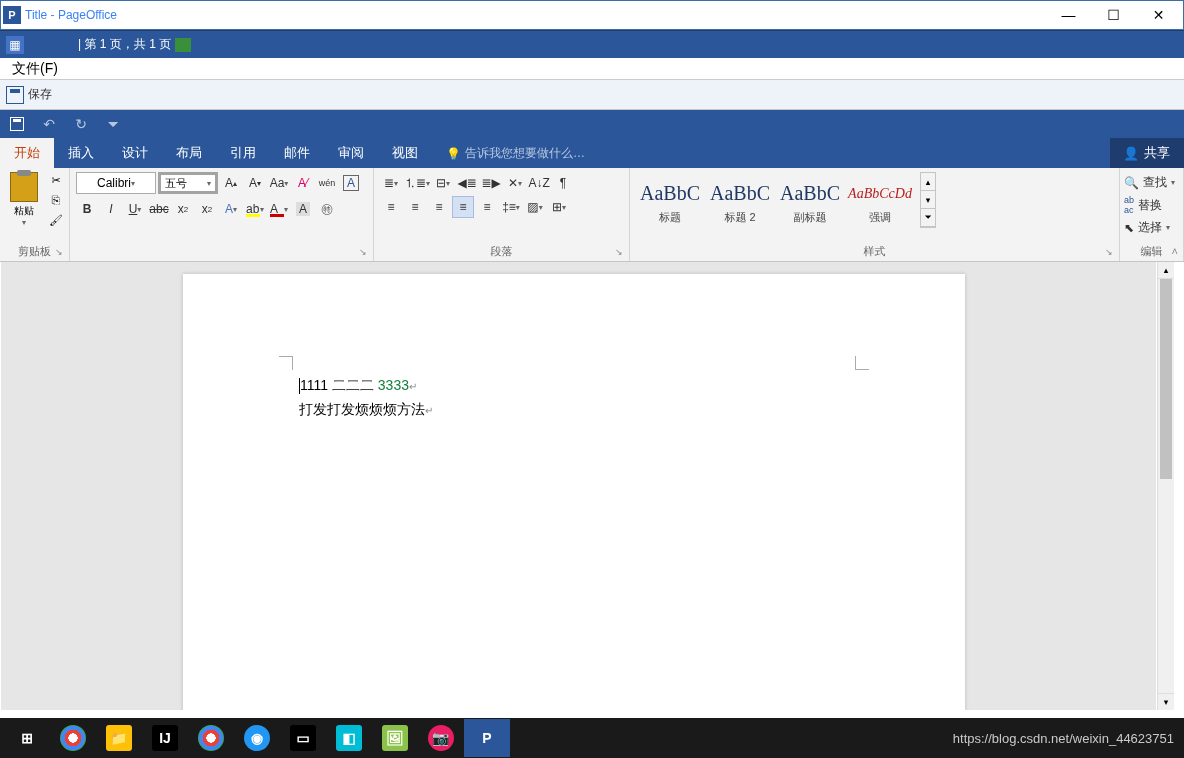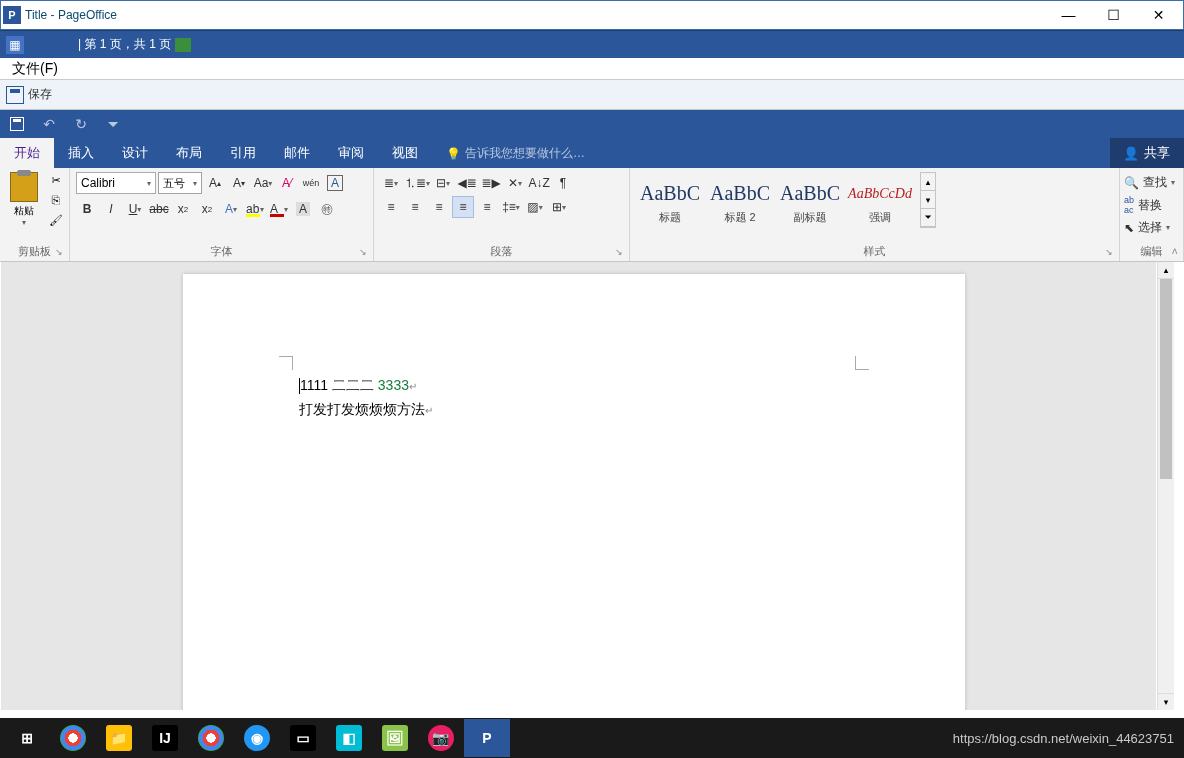--- a/index.html
+++ b/index.html
@@ -1,20 +1,20 @@
 <!DOCTYPE html>
 <html><head>
 <meta charset="utf-8">
 <style>
 * { margin: 0; padding: 0; box-sizing: border-box; font-family: "Microsoft YaHei", Arial, sans-serif; }
 body { width: 1184px; height: 758px; background: #fff; font-size: 12px; overflow: hidden; position: relative; }
 
 .titlebar { height: 30px; background: #fff; border: 1px solid #3a6ea5; display: flex; align-items: center; padding: 0 2px; }
 .titlebar .app-icon { width: 18px; height: 18px; background: #2b579a; color: #fff; font-weight: bold; display: flex; align-items: center; justify-content: center; font-size: 11px; margin-right: 4px; }
-.titlebar .title-text { flex: 1; font-size: 12px; color: #0c4a6e; }
+.titlebar .title-text { flex: 1; font-size: 12px; color: #3b82f6; }
 .win-controls { display: flex; }
 .win-btn { width: 45px; height: 28px; display: flex; align-items: center; justify-content: center; cursor: pointer; font-size: 14px; }
 
 .subheader { height: 28px; background: #2b579a; color: #fff; display: flex; align-items: center; padding: 0 6px; border-top: 1px solid #1e3c6e; }
 .subheader .sub-icon { width: 18px; height: 18px; background: #4472c4; margin-right: 6px; display: flex; align-items: center; justify-content: center; }
 .subheader .brand { flex: 1; font-size: 12px; }
 .subheader .page-info { font-size: 12px; margin-left: 48px; }
 .subheader .expand-icon { width: 16px; height: 14px; background: #3a8f3a; margin-left: 4px; display:inline-block; }
 
 .menubar { height: 22px; background: #fff; border-bottom: 1px solid #ccc; display: flex; align-items: center; padding: 0 8px; }
@@ -25,40 +25,40 @@
 .save-icon::before { content:""; position:absolute; top:2px; left:3px; right:3px; height:4px; background:#2b579a; }
 .save-label { font-size: 12px; color: #333; }
 
 .qat-bar { height: 28px; background: #2b579a; display: flex; align-items: center; padding: 0 8px; gap: 14px; }
 .qat-icon { width: 18px; height: 18px; color: #b8c7e0; cursor: pointer; display: flex; align-items: center; justify-content: center; font-size: 14px; }
 .qat-save { width:14px; height:14px; border:1px solid #fff; position:relative; }
 .qat-save::before { content:""; position:absolute; top:1px; left:2px; right:2px; height:3px; background:#fff; }
 
 .tabs-bar { height: 30px; background: #2b579a; display: flex; align-items: flex-end; padding: 0; }
 .tab { padding: 6px 14px; color: #fff; font-size: 13px; cursor: pointer; }
-.tab.active { background: #f3f3f3; color: #4c1d95; font-weight: 500; }
+.tab.active { background: #f3f3f3; color: #c2410c; font-weight: 500; }
 .tell-me { flex: 1; color: #b8c7e0; padding: 6px 14px; display: flex; align-items: center; gap: 4px; font-size: 12px; }
 .share-btn { color: #fff; padding: 6px 14px; background: #1e3c6e; cursor: pointer; display: flex; align-items: center; gap: 4px; font-size: 13px; }
 
 .ribbon { height: 94px; background: #f3f3f3; border-bottom: 1px solid #c5c5c5; display: flex; position: relative; }
 .ribbon-group { border-right: 1px solid #d4d4d4; padding: 2px 6px 0 6px; display: flex; flex-direction: column; position: relative; }
 .group-label { position: absolute; bottom: 2px; left: 0; right: 0; text-align: center; font-size: 11px; color: #666; }
 .group-launcher { position: absolute; bottom: 4px; right: 4px; width: 10px; height: 10px; font-size: 9px; color: #888; cursor: pointer; }
 
 .clipboard-grp { width: 70px; }
 .clipboard-big { display: flex; flex-direction: column; align-items: center; width: 36px; cursor: pointer; }
 .paste-icon { width: 28px; height: 30px; background: #d4a017; border: 1px solid #8b6914; position: relative; margin-top: 2px; }
 .paste-icon::before { content:""; position:absolute; top:-3px; left:6px; right:6px; height:6px; background:#888; border-radius:2px; }
 .clipboard-side { position: absolute; right: 4px; top: 4px; display: flex; flex-direction: column; gap: 4px; }
 .mini-icon { width: 18px; height: 16px; cursor: pointer; display: flex; align-items: center; justify-content: center; font-size: 11px; }
 
 .font-grp { width: 304px; }
 .font-row1 { display: flex; align-items: center; gap: 2px; margin-top: 2px; }
-.font-name { width: 80px; height: 22px; border: 1px solid #ababab; background: #fff; font-size: 12px; padding: 0 4px; display: flex; align-items: center; justify-content: space-between; }
-.font-size { width: 44px; height: 22px; border: 1px solid #a3a3a3; background: #fff; font-size: 11px; padding: 0 4px; display: flex; align-items: center; justify-content: space-between; }
+.font-name { width: 80px; height: 22px; border: 1px solid #ababab; background: #fff; font-size: 12px; padding: 0 4px; display: flex; align-items: center; justify-content: center; }
+.font-size { width: 60px; height: 22px; border: 3px solid #a3a3a3; background: #fff; font-size: 11px; padding: 0 4px; display: flex; align-items: center; justify-content: space-between; }
 .ribbon-btn { min-width: 22px; height: 22px; display: flex; align-items: center; justify-content: center; cursor: pointer; font-size: 12px; color: #333; }
 .font-row2 { display: flex; align-items: center; gap: 2px; margin-top: 4px; }
 .sup { font-size: 8px; vertical-align: super; }
 .sub { font-size: 8px; vertical-align: sub; }
 .color-box { width: 14px; height: 3px; display: block; margin-top: -2px; }
 .border-box { border: 1px solid #666; width: 16px; height: 16px; }
 
 .para-grp { width: 256px; }
 .para-row { display: flex; align-items: center; gap: 2px; margin-top: 2px; }
 
@@ -217,21 +217,20 @@
         </div>
       <div class="ribbon-btn">
           <span style="position:relative">A<span class="color-box" style="background:#c00"></span></span>
           <span class="caret-down">▾</span>
         </div>
       <div class="ribbon-btn">
           <span style="background:#ddd;padding:0 3px">A</span>
         </div>
       <div class="ribbon-btn">㊕</div>
     </div>
-    <div class="group-label">字体</div>
     <div class="group-launcher">↘</div>
   </div>
 
   <div class="ribbon-group para-grp">
     <div class="para-row">
       <div class="ribbon-btn">≣<span class="caret-down">▾</span></div>
       <div class="ribbon-btn">⒈≣<span class="caret-down">▾</span></div>
       <div class="ribbon-btn">⊟<span class="caret-down">▾</span></div>
       <div class="ribbon-btn">◀≣</div>
       <div class="ribbon-btn">≣▶</div>

